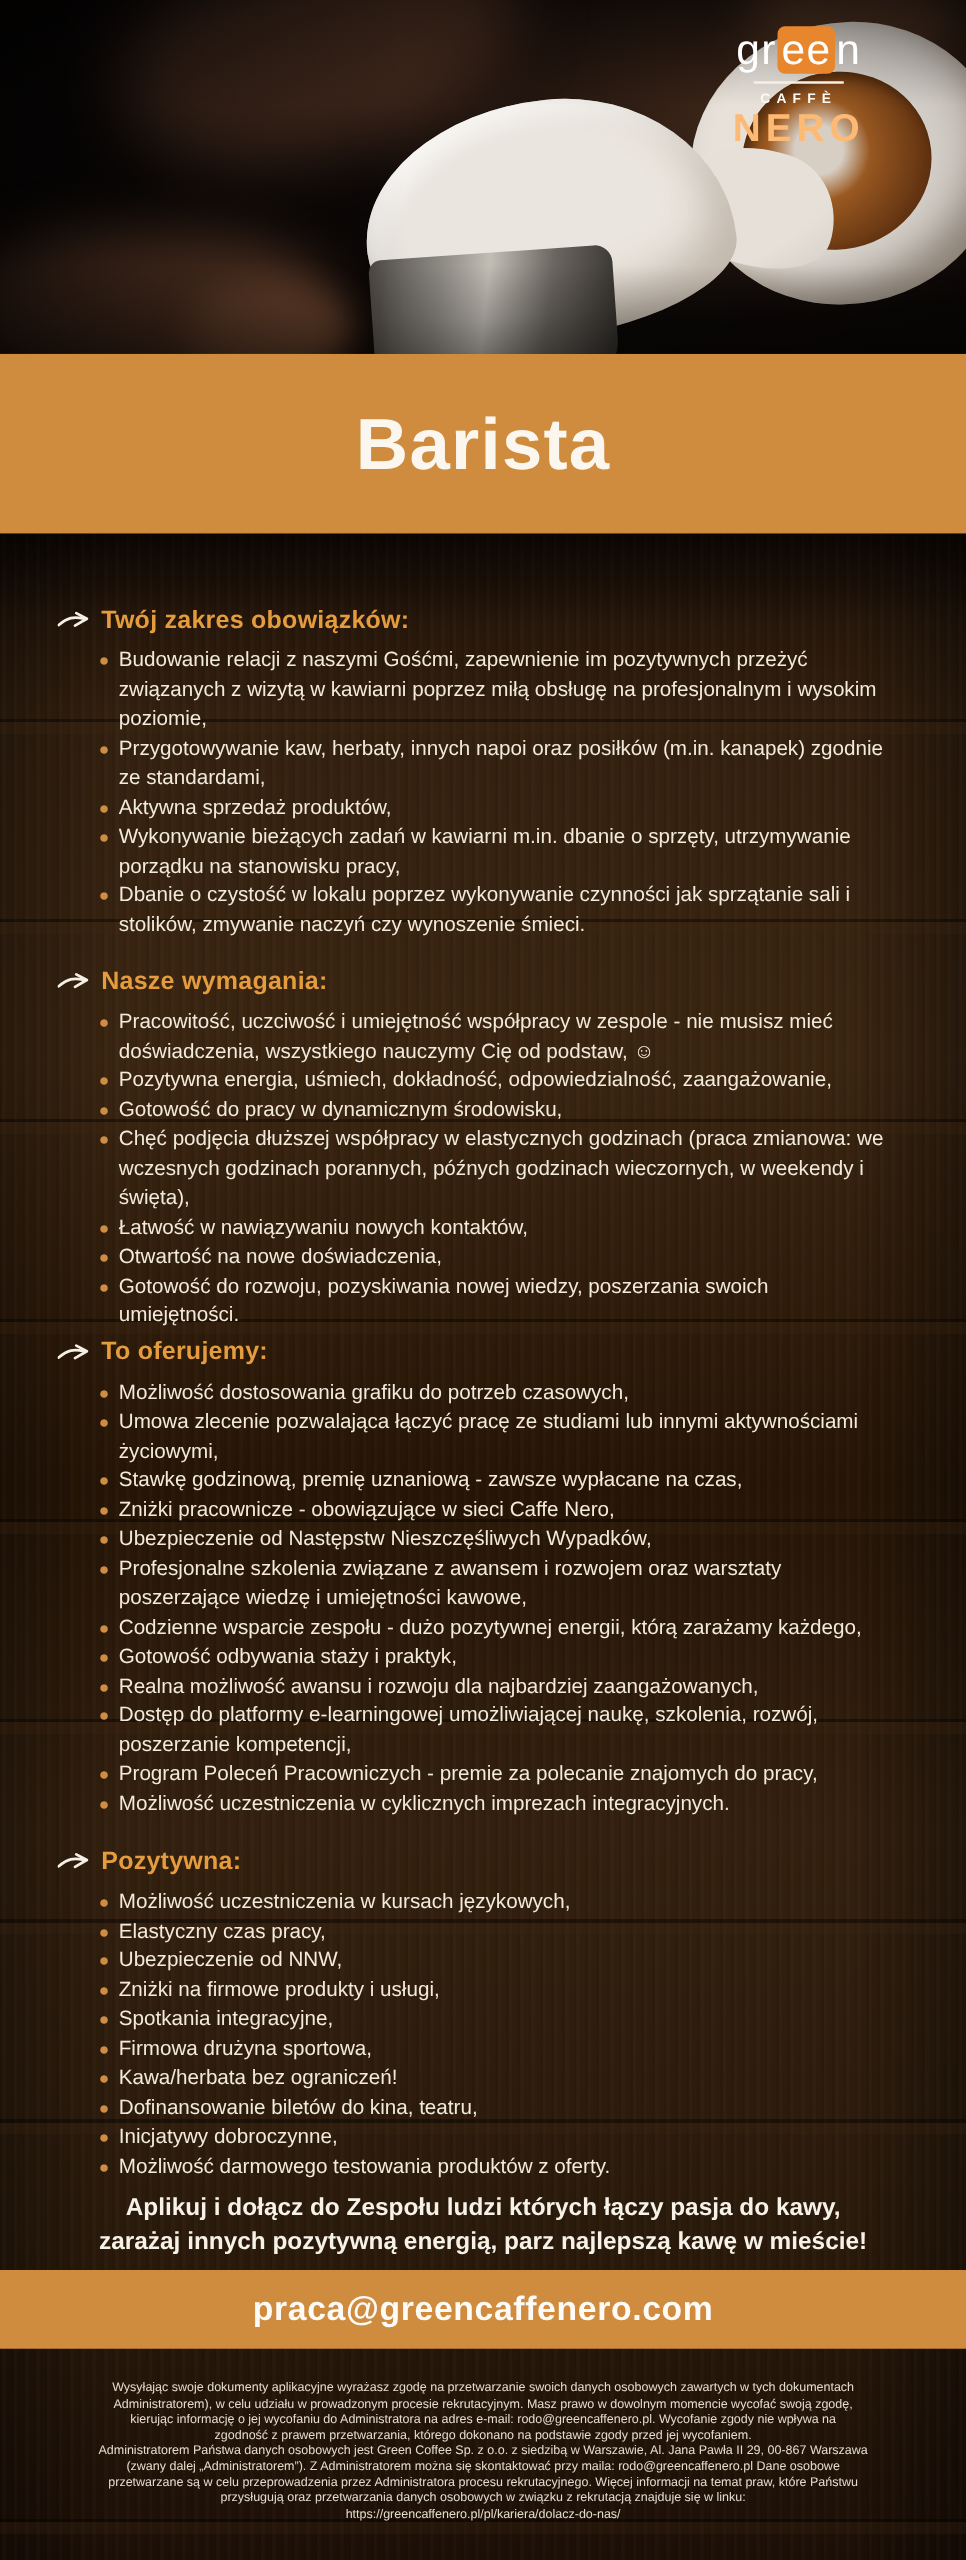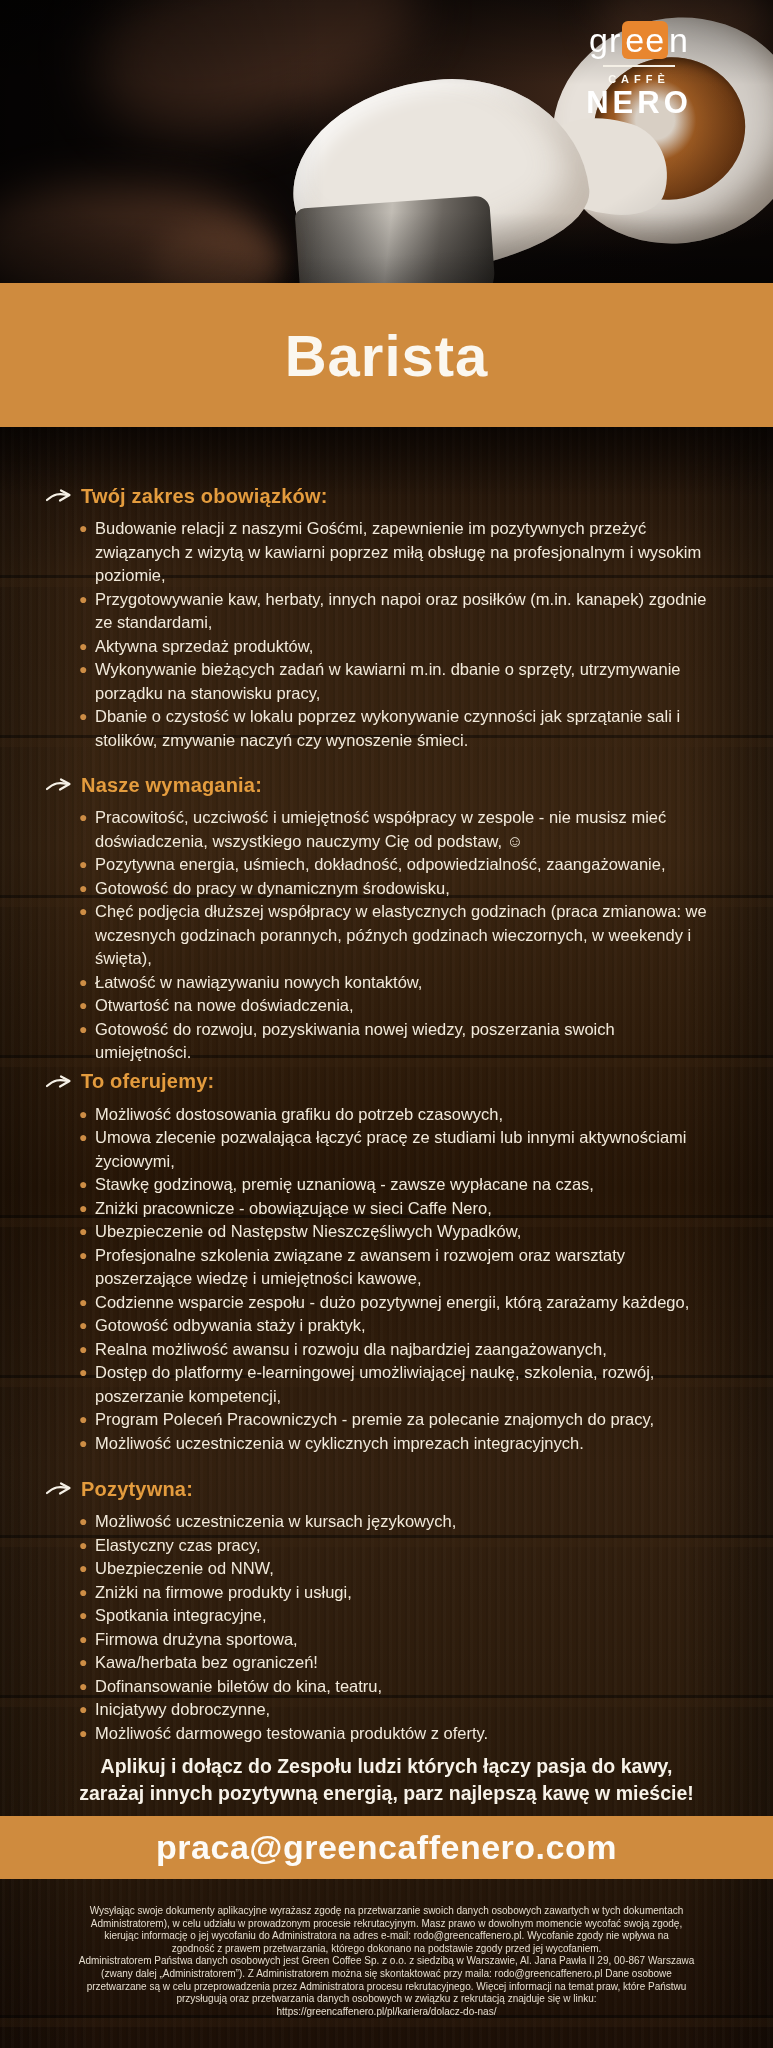--- a/index.html
+++ b/index.html
@@ -34,21 +34,21 @@
     background:
       linear-gradient(90deg, rgba(0,0,0,.6) 0%, rgba(0,0,0,0) 42%),
       radial-gradient(120% 130% at 45% 45%, rgba(0,0,0,0) 35%, rgba(0,0,0,.45) 75%, rgba(0,0,0,.7) 100%),
       linear-gradient(180deg, rgba(0,0,0,.35) 0%, rgba(0,0,0,0) 30%, rgba(0,0,0,0) 75%, rgba(0,0,0,.35) 100%);}
   
   .logo{position:absolute;top:22px;right:34px;width:200px;text-align:center;z-index:5;}
   .logo-green{color:#fff;font-size:34px;font-weight:500;letter-spacing:1px;line-height:36px;}
   .logo-green .ee{background:#e8862e;border-radius:6px;padding:0 3px;margin:0 1px;}
   .logo-rule{width:72px;height:2px;background:#f5f0e6;margin:7px auto 6px auto;}
   .logo-caffe{color:#fdfaf3;font-size:11px;font-weight:bold;letter-spacing:5px;line-height:13px;}
-  .logo-nero{color:#ffffff;font-size:31px;font-weight:bold;letter-spacing:4px;line-height:34px;}
+  .logo-nero{color:#fdba74;font-size:31px;font-weight:bold;letter-spacing:4px;line-height:34px;}
   
   .title-band{width:773px;height:144px;background:#cf8b3e;display:flex;align-items:center;justify-content:center;}
   .title-band h1{margin:0;color:#fbf7ef;font-size:58px;font-weight:bold;letter-spacing:1px;}
   
   .wood{position:relative;width:773px;height:1621px;
     background:
       linear-gradient(180deg, rgba(0,0,0,.55) 0px, rgba(0,0,0,0) 70px),
       repeating-linear-gradient(180deg, rgba(0,0,0,0) 0px, rgba(0,0,0,0) 148px, rgba(0,0,0,.4) 148px, rgba(0,0,0,.4) 151px, rgba(60,38,18,.25) 151px, rgba(60,38,18,.25) 160px),
       repeating-linear-gradient(90deg, rgba(0,0,0,.07) 0 2px, rgba(255,255,255,.015) 2px 5px, rgba(0,0,0,0) 5px 9px),
       linear-gradient(90deg, rgba(0,0,0,.3) 0%, rgba(0,0,0,0) 12%, rgba(0,0,0,0) 88%, rgba(0,0,0,.35) 100%),
@@ -62,21 +62,21 @@
   .items li{display:flex;color:#f2eadb;font-size:16.5px;line-height:23.5px;}
   .items .dot{width:16px;color:#cd8d45;font-size:14px;flex:0 0 16px;}
   .items .li-text{flex:1;}
   .sec-1{padding-top:56px;}
   .sec-2{margin-top:20px;}
   .sec-3{margin-top:4px;}
   .sec-4{margin-top:21px;}
   
   .cta{margin-top:8px;text-align:center;color:#f7f2e8;font-size:19.5px;font-weight:bold;line-height:27px;}
   .email-band{margin-top:9px;width:773px;height:63px;background:#cf8b3e;display:flex;align-items:center;justify-content:center;}
-  .email-band .email{color:#fdfbf7;font-size:34px;font-weight:bold;letter-spacing:.5px;text-decoration:none;}
+  .email-band .email{color:#fdfbf7;font-size:27px;font-weight:bold;letter-spacing:.5px;text-decoration:none;}
   .legal{margin-top:26px;text-align:center;color:#efe7d8;font-size:10px;line-height:12.6px;opacity:.95;}
   .legal .f-line{white-space:nowrap;}
 </style>
 </head>
 <body>
 
 <div class="poster">
 
   <div class="hero">
     <div class="ambient"></div>

